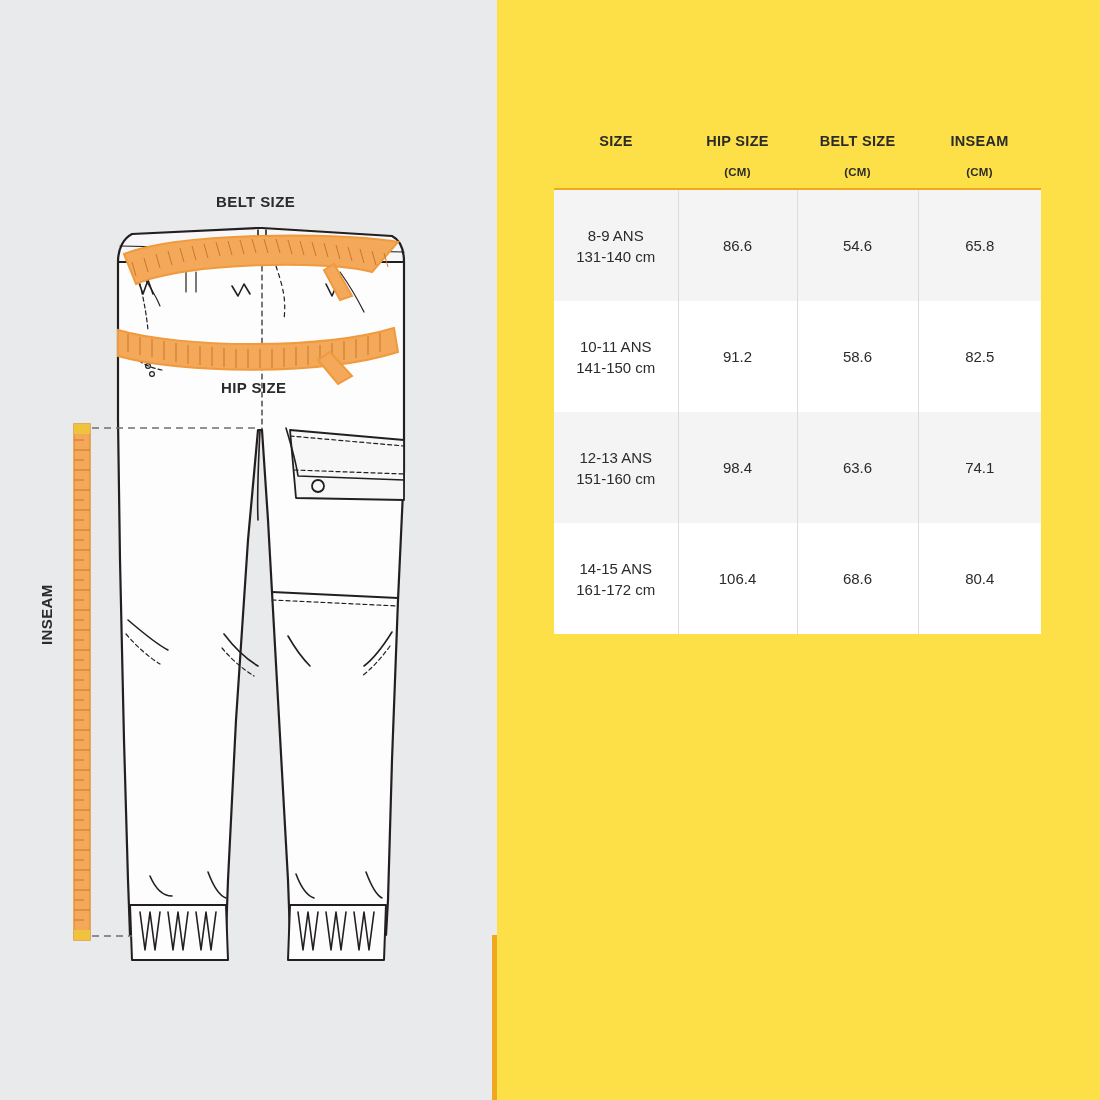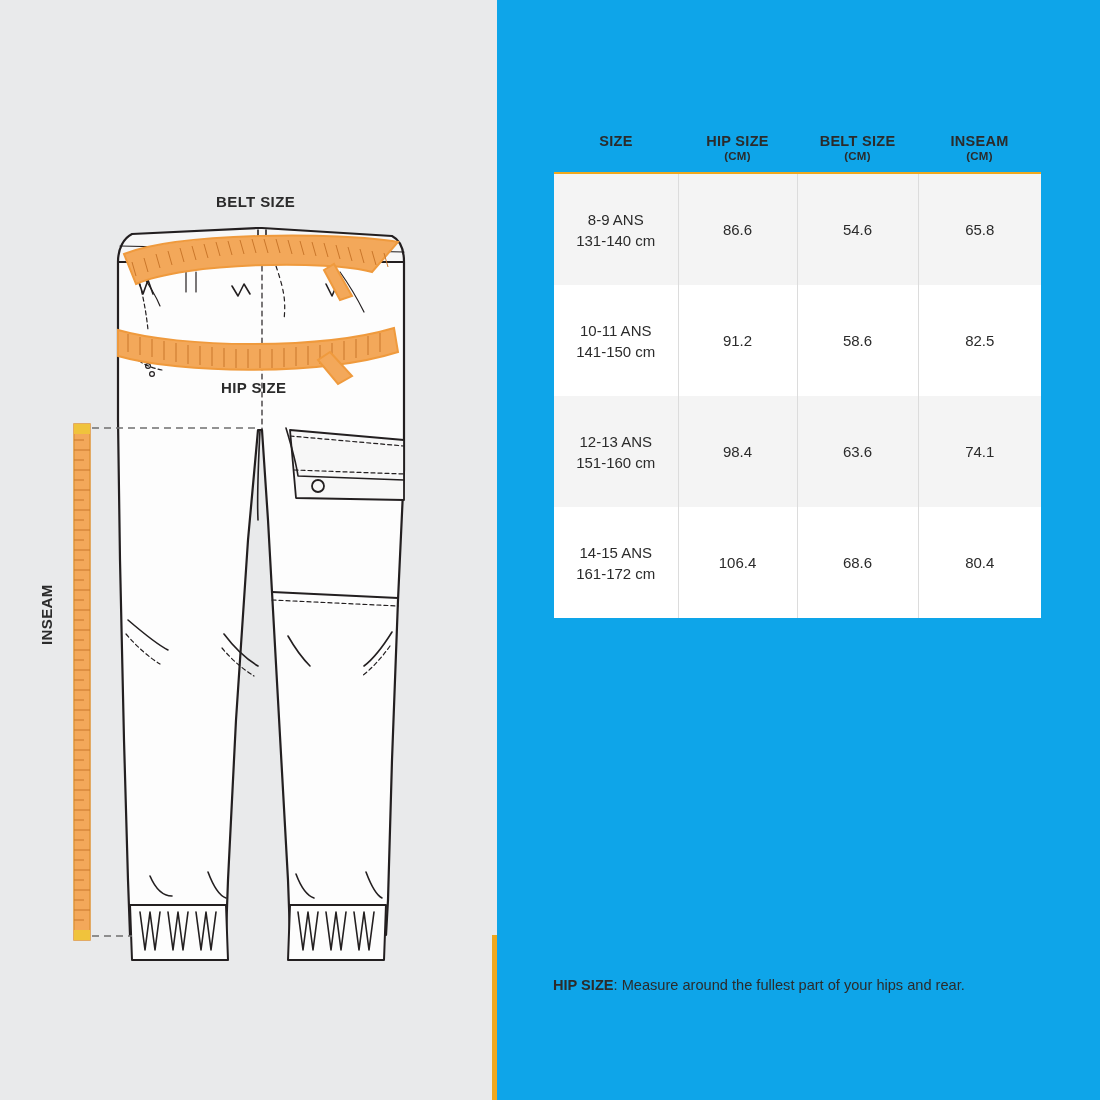--- a/index.html
+++ b/index.html
@@ -66,21 +66,21 @@
     top: 0;
   }
 
   
   #right-panel {
     position: absolute;
     left: 497px;
     top: 0;
     width: 603px;
     height: 1100px;
-    background: #0ea5e9;
+    background: #fde047;
   }
 
   #size-table {
     position: absolute;
     left: 57px;
     top: 133px;
     width: 487px;
     border-collapse: collapse;
   }
   #size-table th {
@@ -89,21 +89,21 @@
     color: #2b2b2b;
     padding: 0 0 10px 0;
     text-align: center;
     vertical-align: top;
     letter-spacing: 0.3px;
   }
   #size-table th .unit {
     display: block;
     font-size: 11.5px;
     font-weight: bold;
-    margin-top: 1px;
+    margin-top: 17px;
   }
   #size-table thead tr {
     border-bottom: 2px solid #f0a81e;
   }
   #size-table td {
     font-size: 15px;
     color: #2b2b2b;
     text-align: center;
     height: 109px;
     vertical-align: middle;
@@ -418,18 +418,15 @@
             <span class="sz-line">161-172 cm</span>
           </td>
           <td>106.4</td>
           <td>68.6</td>
           <td>80.4</td>
         </tr>
       </tbody>
     </table>
 
     <div id="notes">
-      <div>
-        <span class="note-key">HIP SIZE</span><span>: Measure around the fullest part of your hips and rear.</span>
-      </div>
     </div>
   </div>
 </div>
 
 </body></html>

